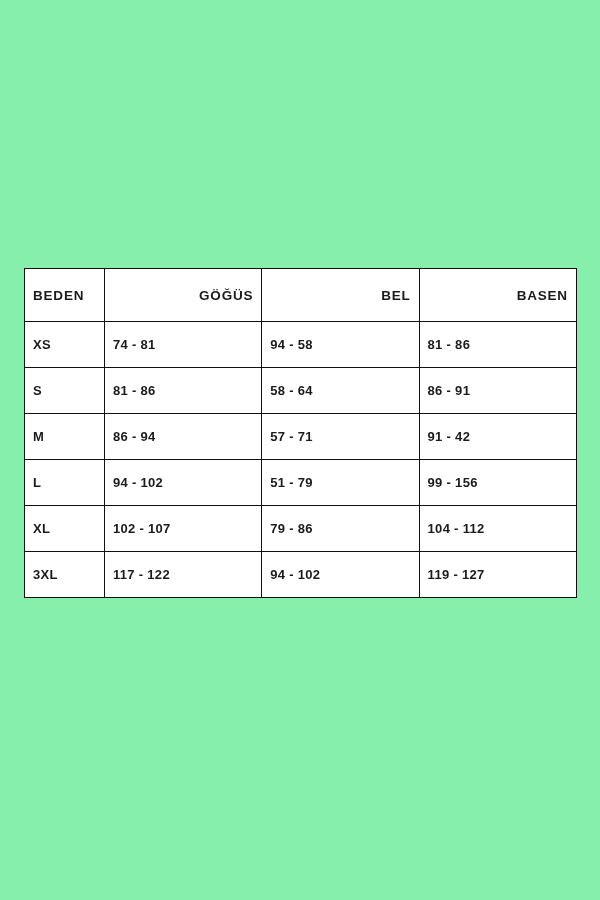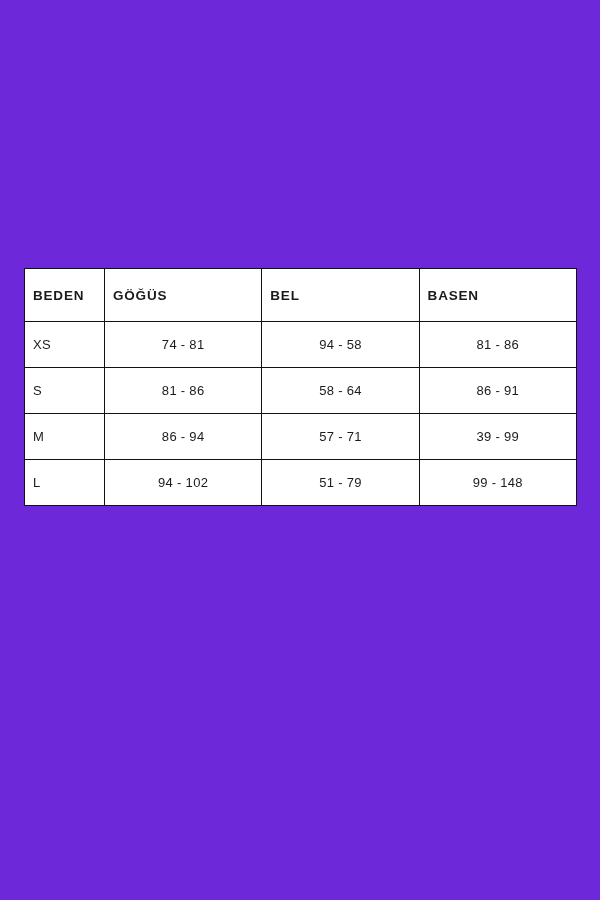--- a/index.html
+++ b/index.html
@@ -11,40 +11,40 @@
     height: 900px;
     background: #ffffff;
     font-family: "Liberation Sans", sans-serif;
     color: #1b1b1b;
     overflow: hidden;
   }
   .page {
     position: relative;
     width: 600px;
     height: 900px;
-    background: #6d28d9;
+    background: #86efac;
   }
   .table-wrap {
     position: absolute;
     left: 24px;
     top: 268px;
     width: 552px;
   }
   table.size-table {
     border-collapse: collapse;
     width: 552px;
     table-layout: fixed;
     background: #ffffff;
   }
   table.size-table th,
   table.size-table td {
     border: 1px solid #111111;
     height: 46px;
     font-size: 13px;
-    font-weight: normal;
+    font-weight: bold;
     padding: 0 8px;
     box-sizing: border-box;
   }
   table.size-table thead th {
     height: 53px;
     font-weight: bold;
     font-size: 13.5px;
     letter-spacing: 0.8px;
   }
   
@@ -55,25 +55,25 @@
   .cell-size {
     text-align: left;
     padding-left: 12px;
     letter-spacing: 0.3px;
   }
   .head-size {
     text-align: left;
     padding-left: 12px;
   }
   .cell-data {
-    text-align: center;
+    text-align: left;
     letter-spacing: 0.3px;
   }
   .head-data {
-    text-align: left;
+    text-align: right;
   }
 </style>
 </head>
 <body>
 
 <div class="page">
   <div class="table-wrap">
     <table class="size-table">
       <thead>
         <tr>
@@ -93,24 +93,36 @@
         <tr>
           <td class="col-size cell-size">S</td>
           <td class="col-data cell-data">81 - 86</td>
           <td class="col-data cell-data">58 - 64</td>
           <td class="col-data cell-data">86 - 91</td>
         </tr>
         <tr>
           <td class="col-size cell-size">M</td>
           <td class="col-data cell-data">86 - 94</td>
           <td class="col-data cell-data">57 - 71</td>
-          <td class="col-data cell-data">39 - 99</td>
+          <td class="col-data cell-data">91 - 42</td>
         </tr>
         <tr>
           <td class="col-size cell-size">L</td>
           <td class="col-data cell-data">94 - 102</td>
           <td class="col-data cell-data">51 - 79</td>
-          <td class="col-data cell-data">99 - 148</td>
+          <td class="col-data cell-data">99 - 156</td>
+        </tr>
+        <tr>
+          <td class="col-size cell-size">XL</td>
+          <td class="col-data cell-data">102 - 107</td>
+          <td class="col-data cell-data">79 - 86</td>
+          <td class="col-data cell-data">104 - 112</td>
+        </tr>
+        <tr>
+          <td class="col-size cell-size">3XL</td>
+          <td class="col-data cell-data">117 - 122</td>
+          <td class="col-data cell-data">94 - 102</td>
+          <td class="col-data cell-data">119 - 127</td>
         </tr>
       </tbody>
     </table>
   </div>
 </div>
 
 </body></html>

